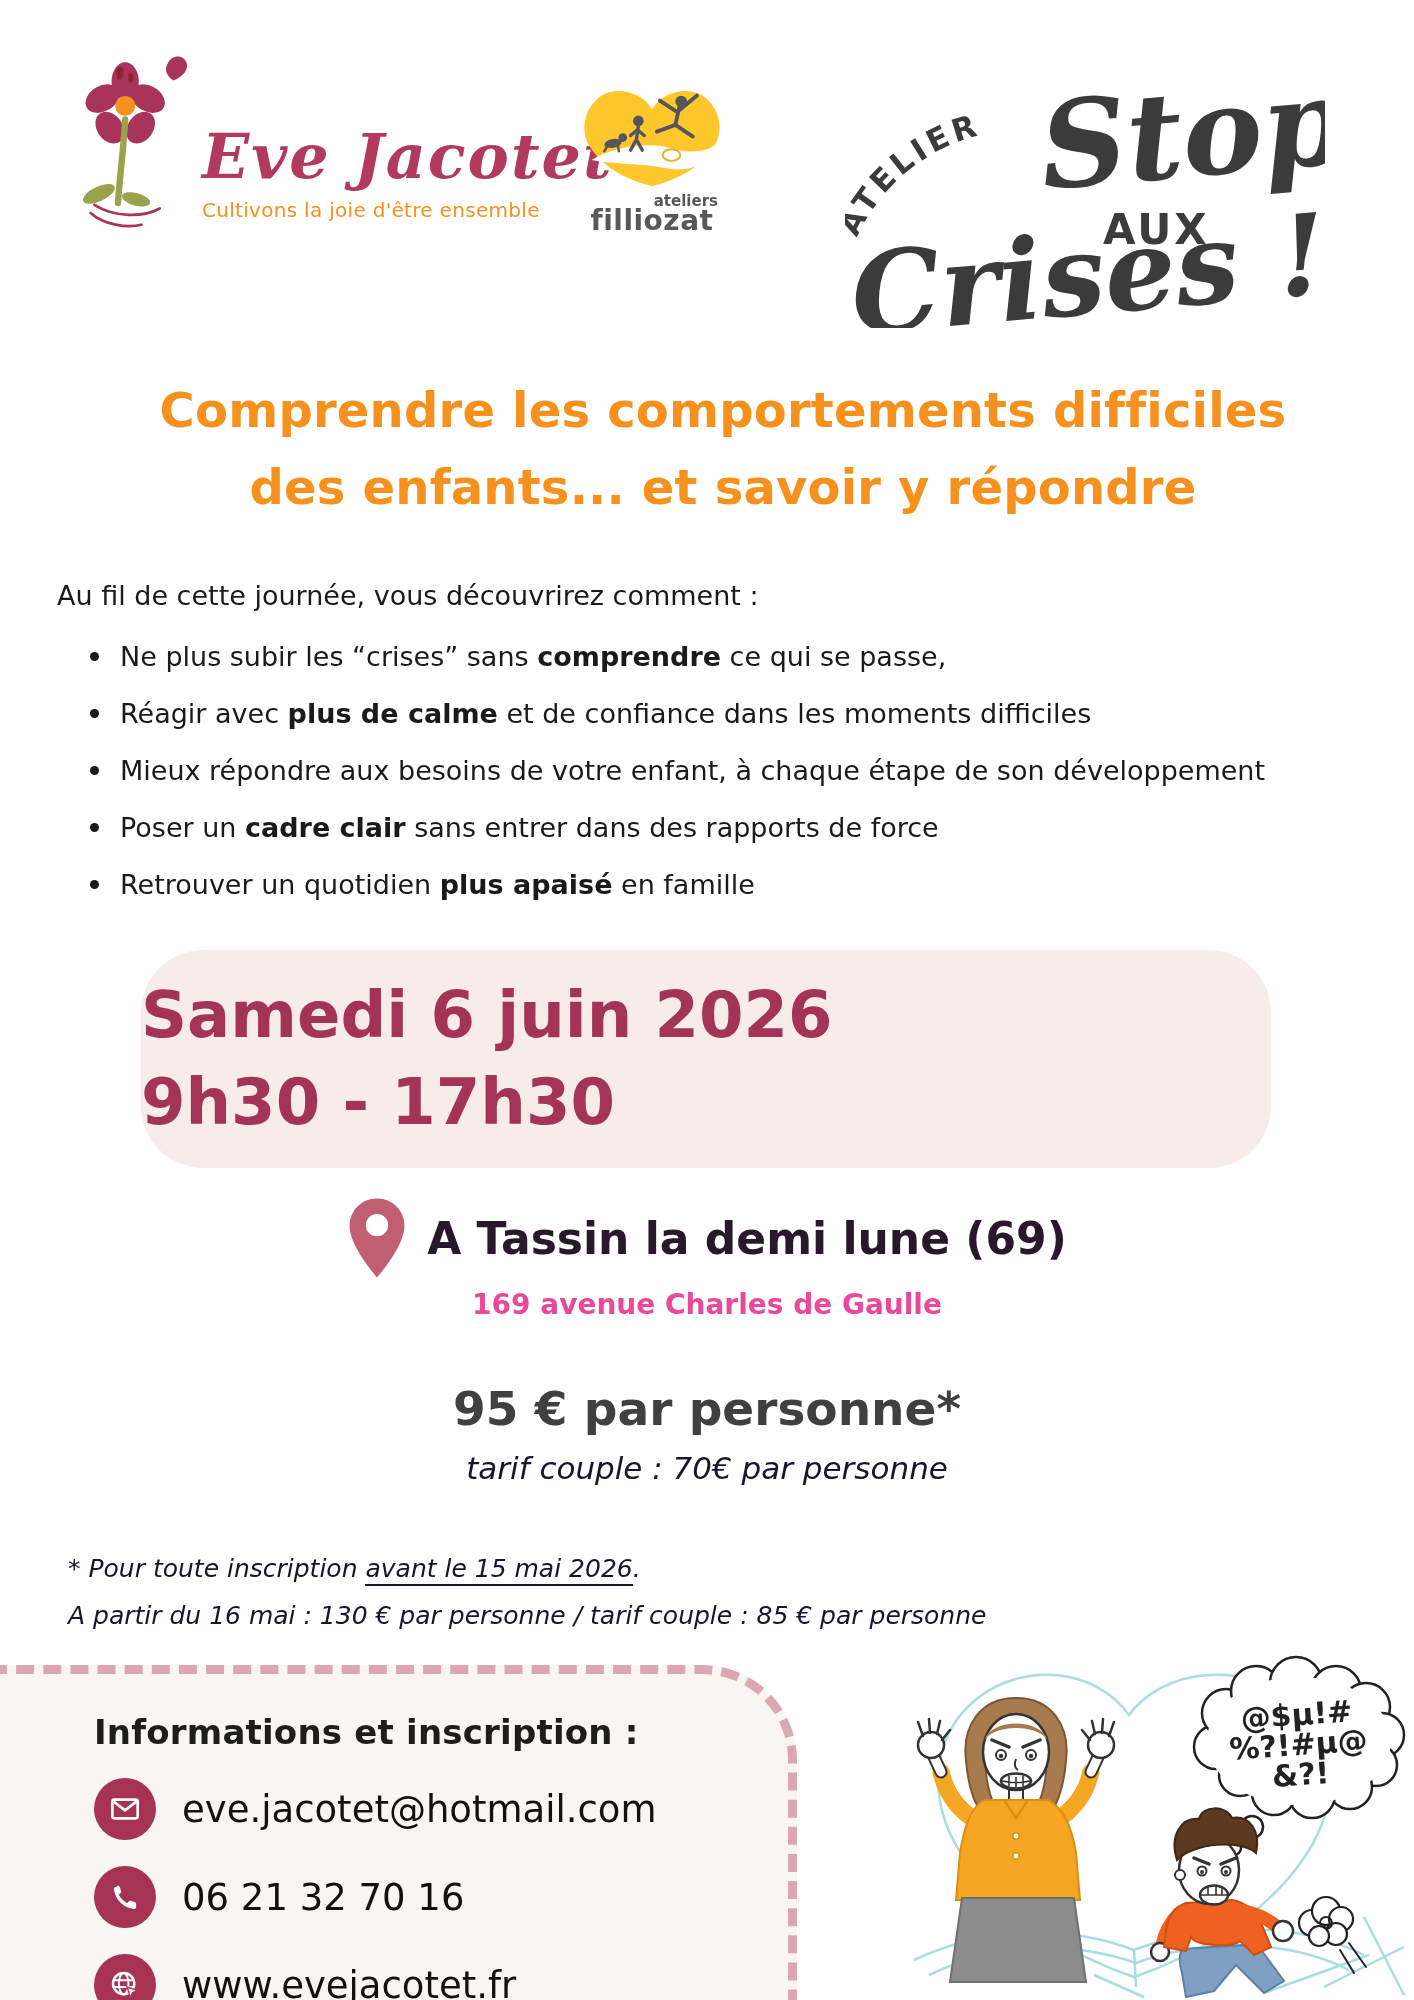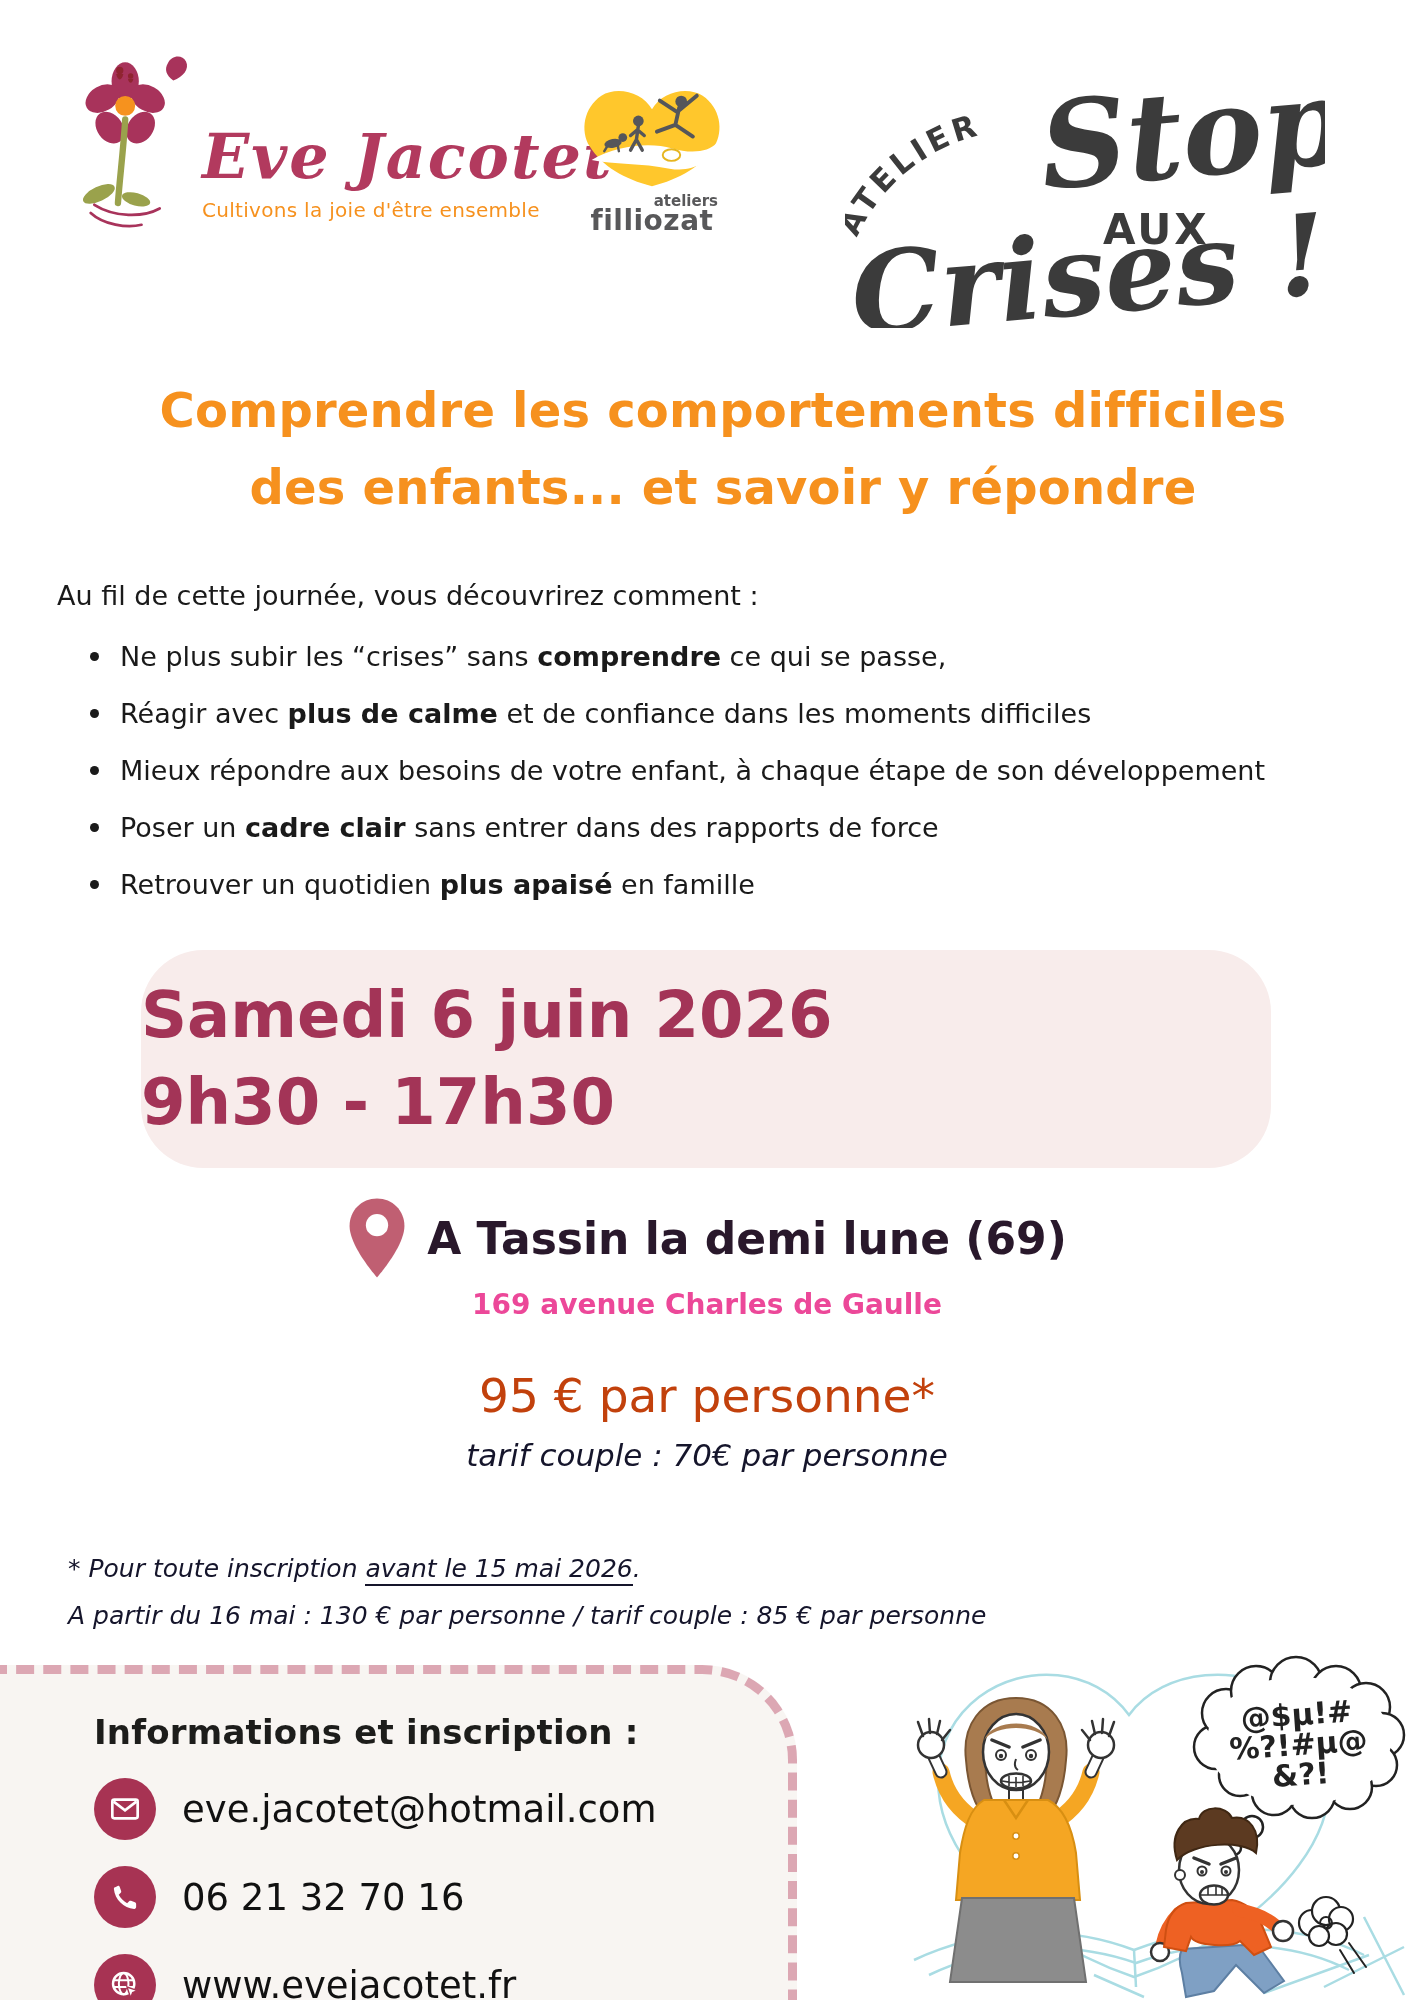--- a/index.html
+++ b/index.html
@@ -54,21 +54,21 @@
 
   
   .location{position:absolute;left:0;top:1196px;width:100%;text-align:center;}
   .location-row{display:flex;align-items:center;justify-content:center;gap:20px;}
   .pin{width:60px;height:84px;}
   .location-city{font-size:44px;font-weight:bold;color:#29182B;}
   .location-address{margin-top:8px;font-size:28px;font-weight:bold;color:#ec4899;}
 
   
   .pricing{position:absolute;left:0;top:1368px;width:100%;text-align:center;}
-  .price-main{font-size:47px;font-weight:normal;color:#c2410c;}
+  .price-main{font-size:47px;font-weight:bold;color:#404040;margin-top:13px;}
   .price-couple{margin-top:14px;font-size:31px;font-style:italic;color:#15152B;}
 
   
   .footnote{position:absolute;left:68px;top:1545px;font-size:25px;font-style:italic;color:#15152B;line-height:47px;}
   .footnote .u{border-bottom:2px solid #15152B;padding-bottom:1px;}
 
   
   .footer-box{
     position:absolute;left:-15px;bottom:-15px;width:812px;height:350px;
     background:#F8F5F2;

